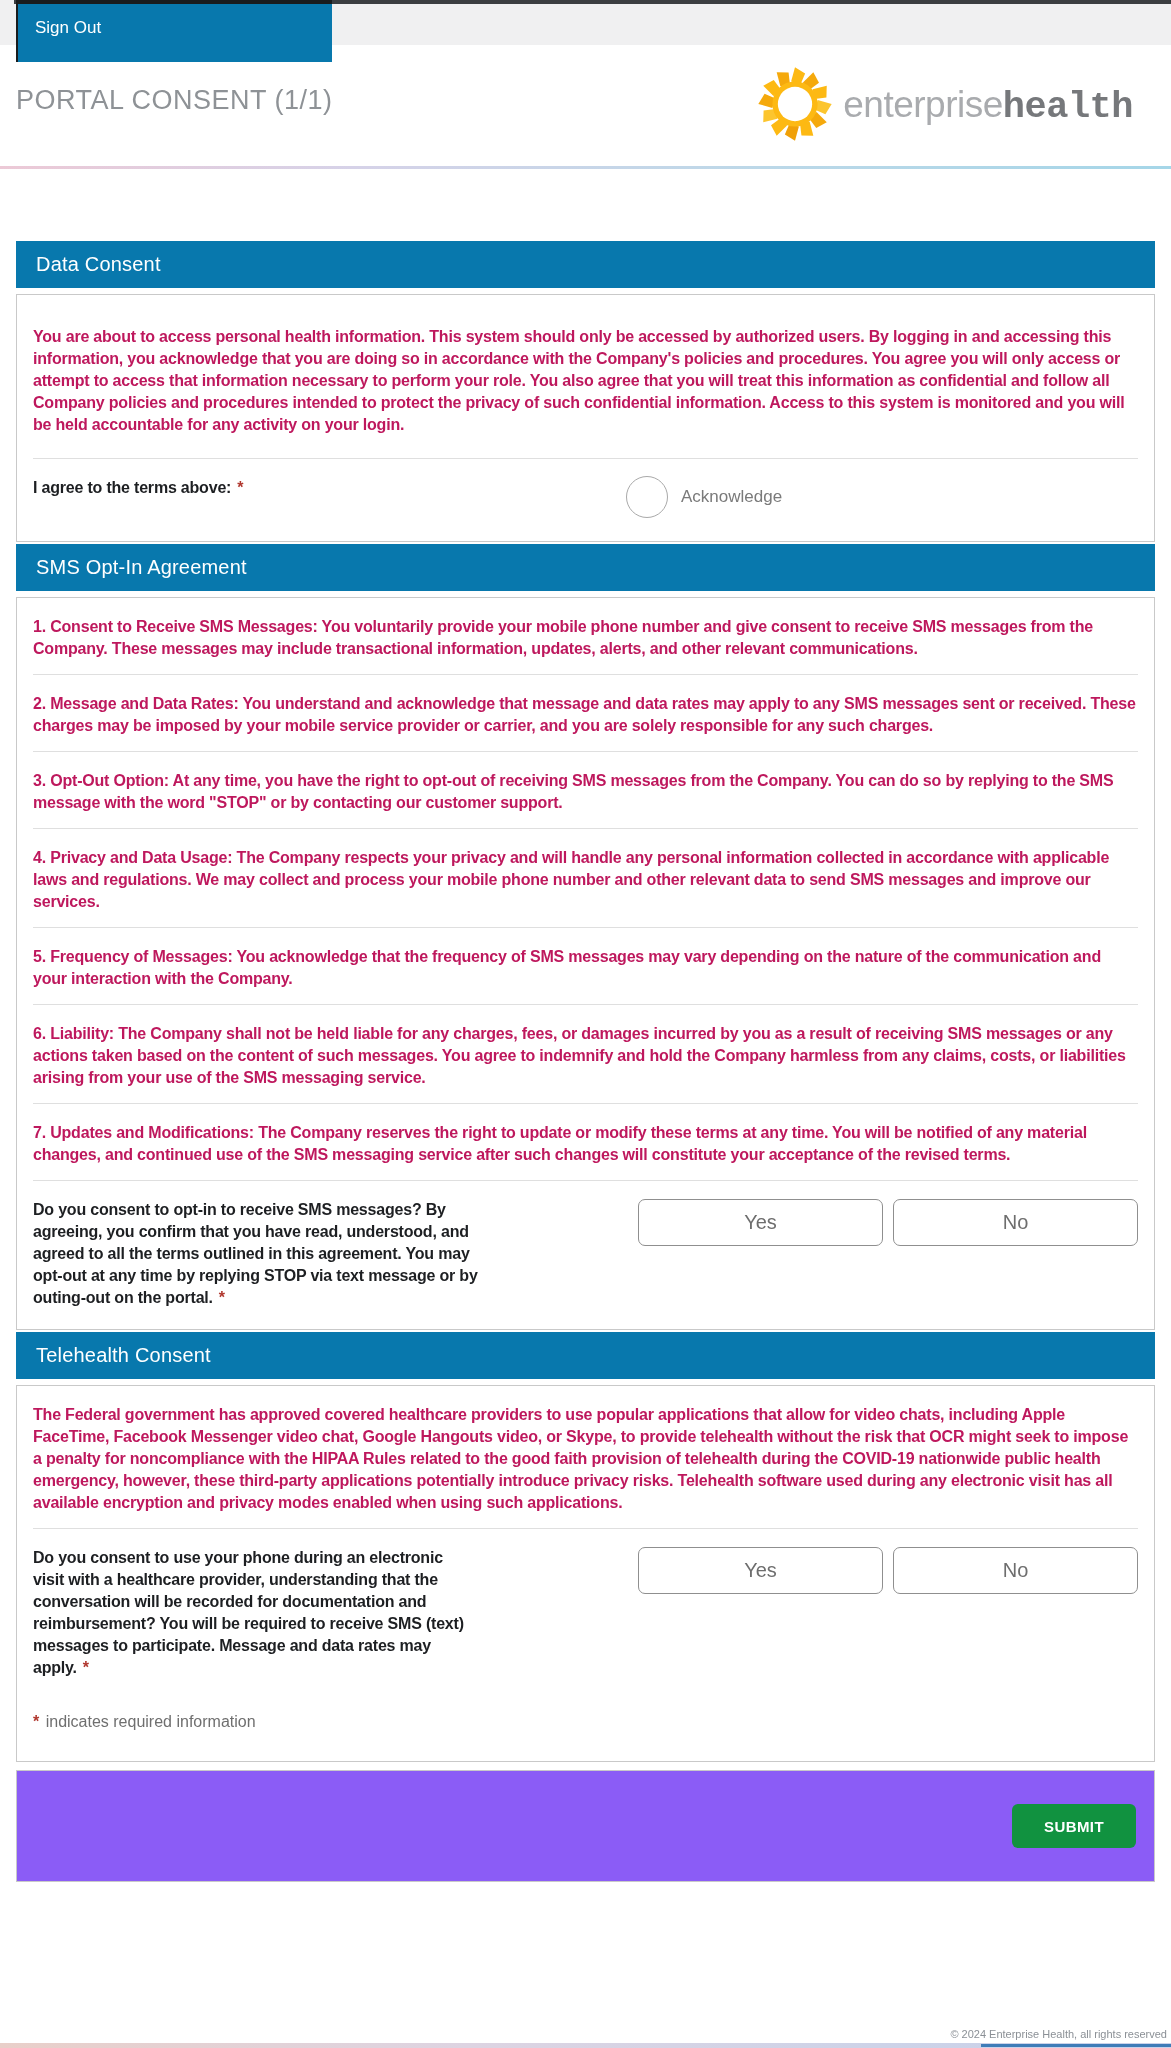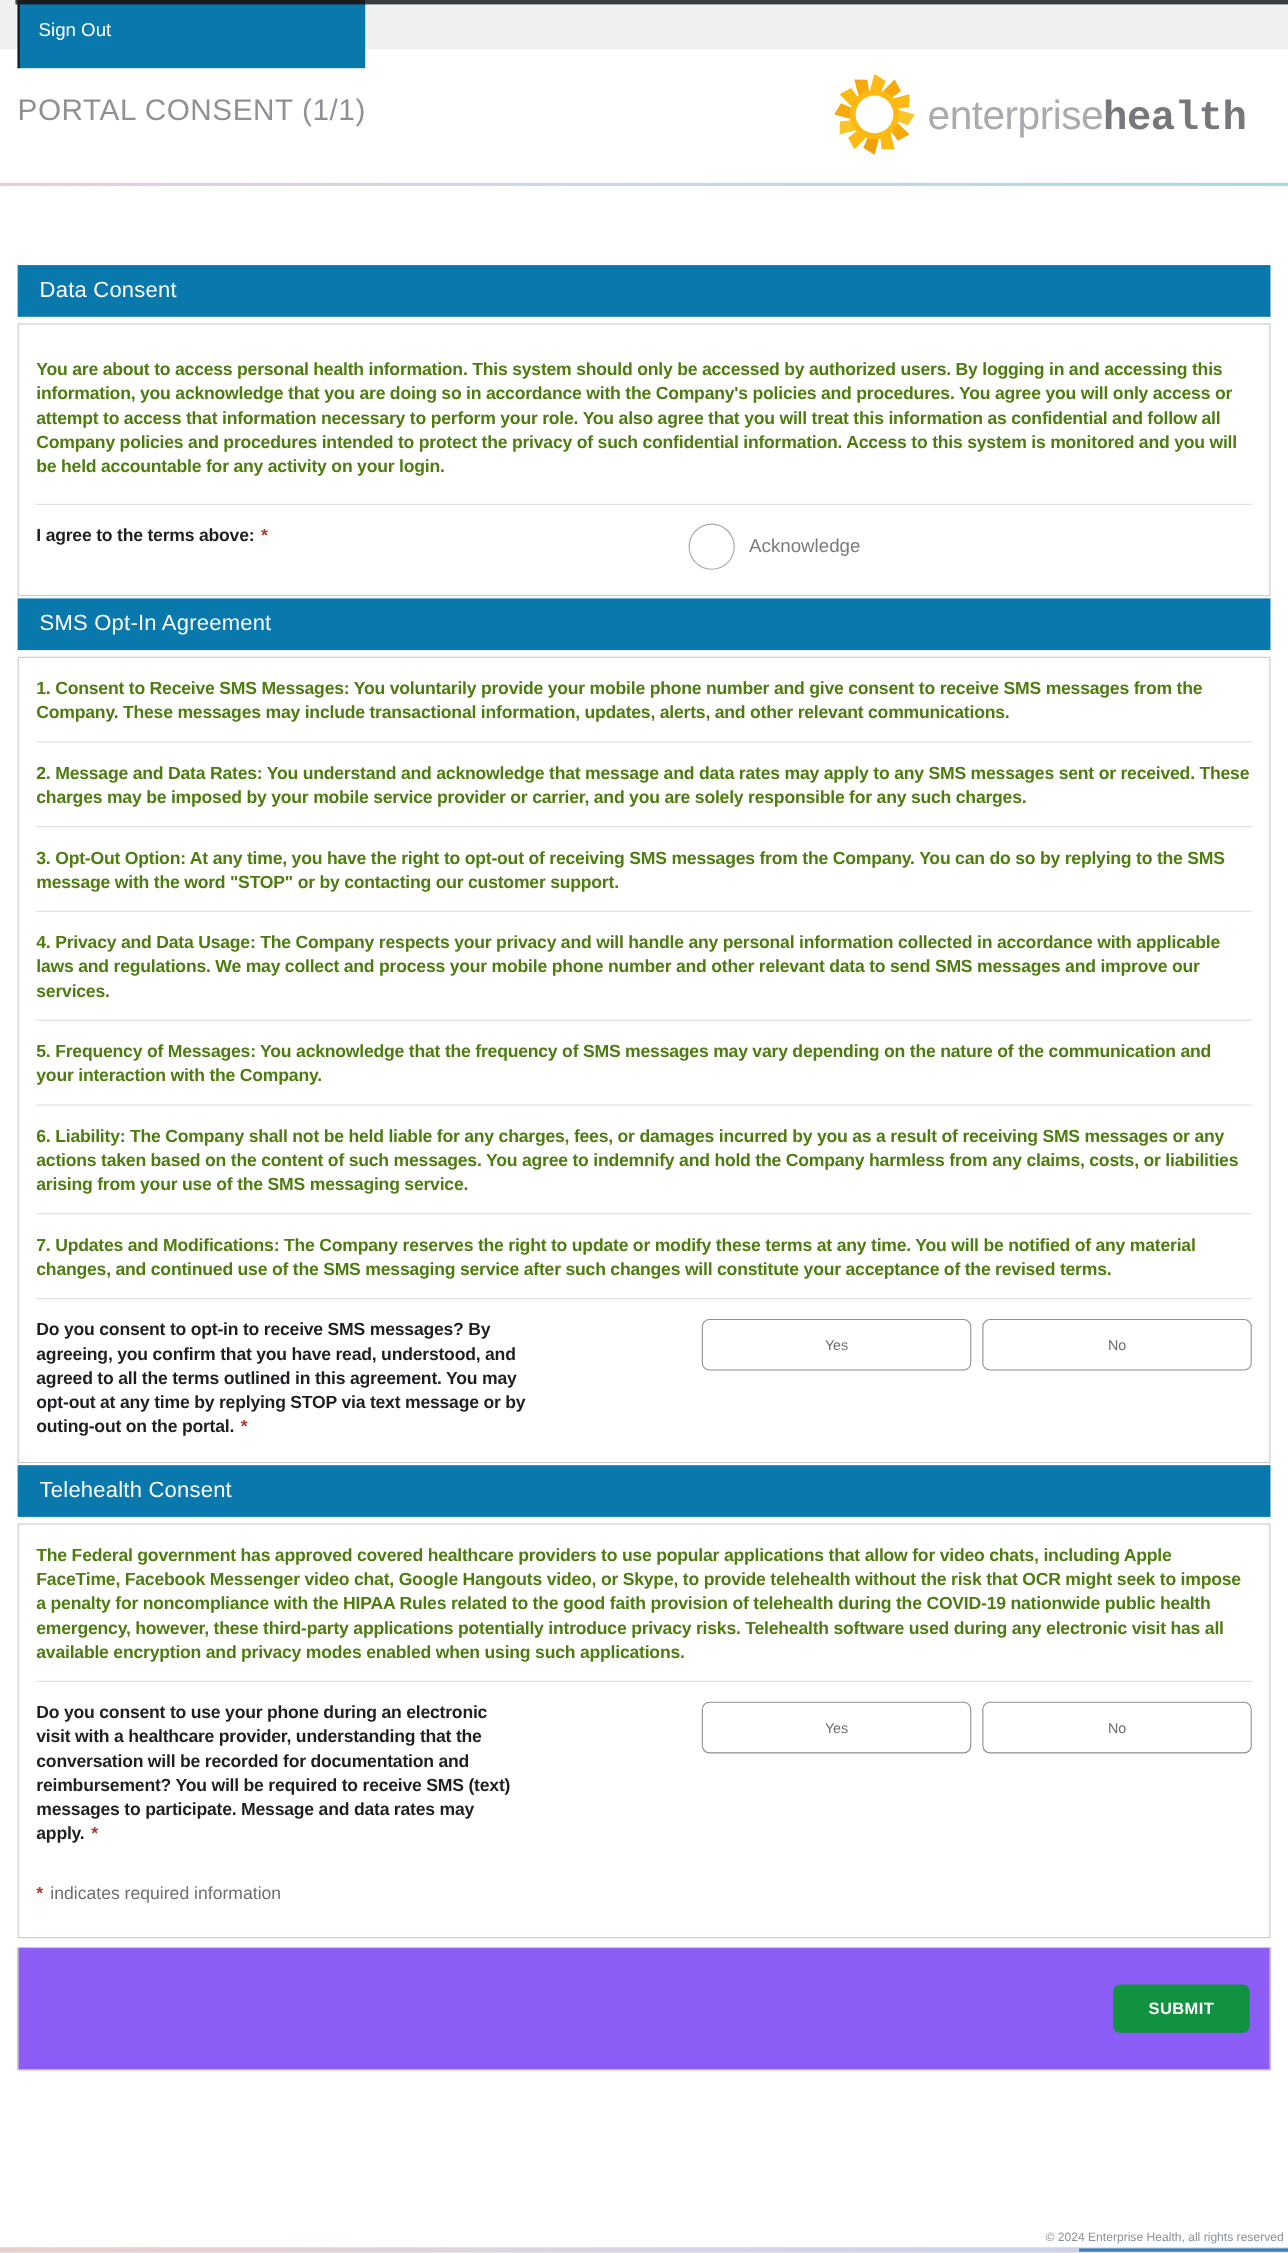--- a/index.html
+++ b/index.html
@@ -40,42 +40,42 @@
   .sec-bar {
     height: 47px; background: #0878ad; color: #ffffff;
     font-size: 20px; line-height: 47px; padding-left: 20px; letter-spacing: 0.2px;
   }
   .sec-box {
     border: 1px solid #c9c9c9; background: #ffffff;
     margin-top: 6px; margin-bottom: 2px; padding: 0 16px;
   }
   .para {
     font-weight: 700; font-size: 16px; line-height: 22px;
-    color: #4d7c0f; letter-spacing: -0.2px;
+    color: #be185d; letter-spacing: -0.2px;
     padding: 18px 0 14px;
   }
   .para.first-tall { padding-top: 31px; padding-bottom: 22px; }
   .para + .para { border-top: 1px solid #dfdfdf; }
   .row { display: flex; border-top: 1px solid #dfdfdf; padding: 14px 0 20px; }
   .row .q {
     flex: 0 0 445px; font-weight: 700; font-size: 16px; line-height: 22px;
     color: #1d1f22; letter-spacing: -0.2px; padding-top: 4px;
   }
   .req { color: #b0372e; font-weight: 700; margin-left: 6px; }
   .ack { margin-left: 148px; display: flex; align-items: center; height: 48px; }
   .radio {
     width: 42px; height: 42px; border-radius: 50%;
     border: 1px solid #a9a9a9; background: #ffffff; cursor: pointer; flex: 0 0 auto;
   }
   .ack-label { margin-left: 13px; color: #7a7a7a; font-size: 17px; font-weight: 400; }
   .btns { margin-left: auto; display: flex; gap: 10px; align-items: flex-start; padding-top: 4px; }
   .choice-btn {
     width: 245px; height: 47px;
     border: 1px solid #8f8f8f; border-radius: 7px; background: #ffffff;
-    color: #6e6e6e; font-size: 13px; font-family: inherit; cursor: pointer;
+    color: #6e6e6e; font-size: 20px; font-family: inherit; cursor: pointer;
   }
   .footnote { padding: 14px 0 30px; font-size: 16px; color: #6f6f6f; }
   .footnote .req { margin-left: 0; margin-right: 2px; font-size: 16px; }
   
   .submit-box {
     border: 1px solid #c9c9c9; margin: 8px 16px 0;
     height: 112px; display: flex; align-items: center; justify-content: flex-end;
     padding-right: 18px; background: #8b5cf6;
   }
   .submit-btn {

